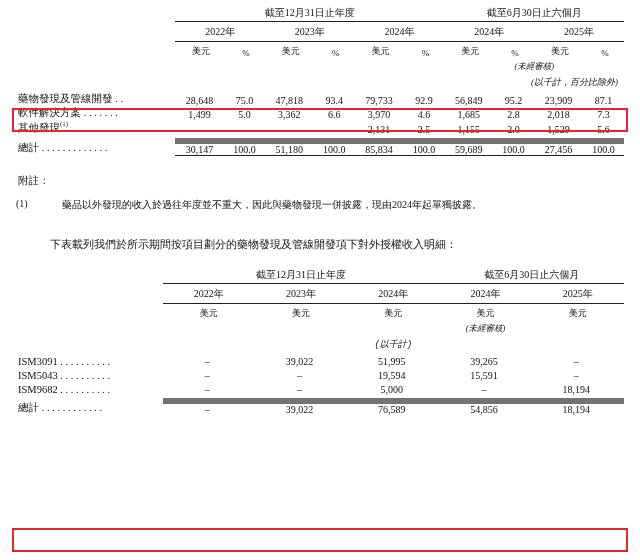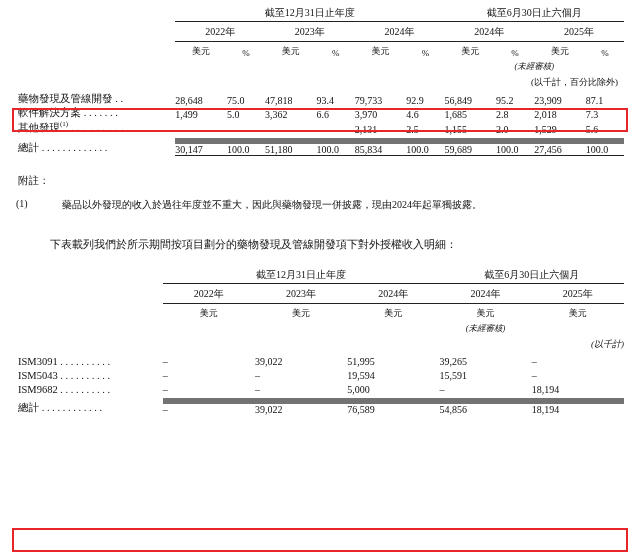--- a/index.html
+++ b/index.html
@@ -36,27 +36,27 @@
     font-weight: normal;
   }
 
   .lbl {
     text-align: left;
     font-size: 10.5px;
     white-space: nowrap;
     padding-left: 2px !important;
   }
   .num {
-    text-align: left;
+    text-align: center;
     font-size: 10px;
     white-space: nowrap;
     padding-right: 3px !important;
     font-family: "Liberation Serif", serif;
   }
-  .ctr { text-align: right; }
+  .ctr { text-align: center; font-family: Liberation Mono, monospace; }
 
   .grp-head {
     text-align: center;
     font-size: 10px;
     white-space: nowrap;
     padding-bottom: 1px !important;
   }
   .botline { border-bottom: 1px solid #222; }
   .hl-top { border-top: 6px solid #737373; }
 
@@ -73,20 +73,21 @@
   }
   .audit {
     text-align: center;
     font-size: 8.5px;
     font-style: italic;
     white-space: nowrap;
   }
   .scale {
     text-align: right;
     font-size: 9px;
+    font-style: italic;
     white-space: nowrap;
     padding-right: 6px !important;
   }
   .rowspacer td { height: 5px; }
   .thinspacer td { height: 3px; }
 
   .note-title {
     font-size: 10.5px;
     margin: 18px 0 0 2px;
   }

